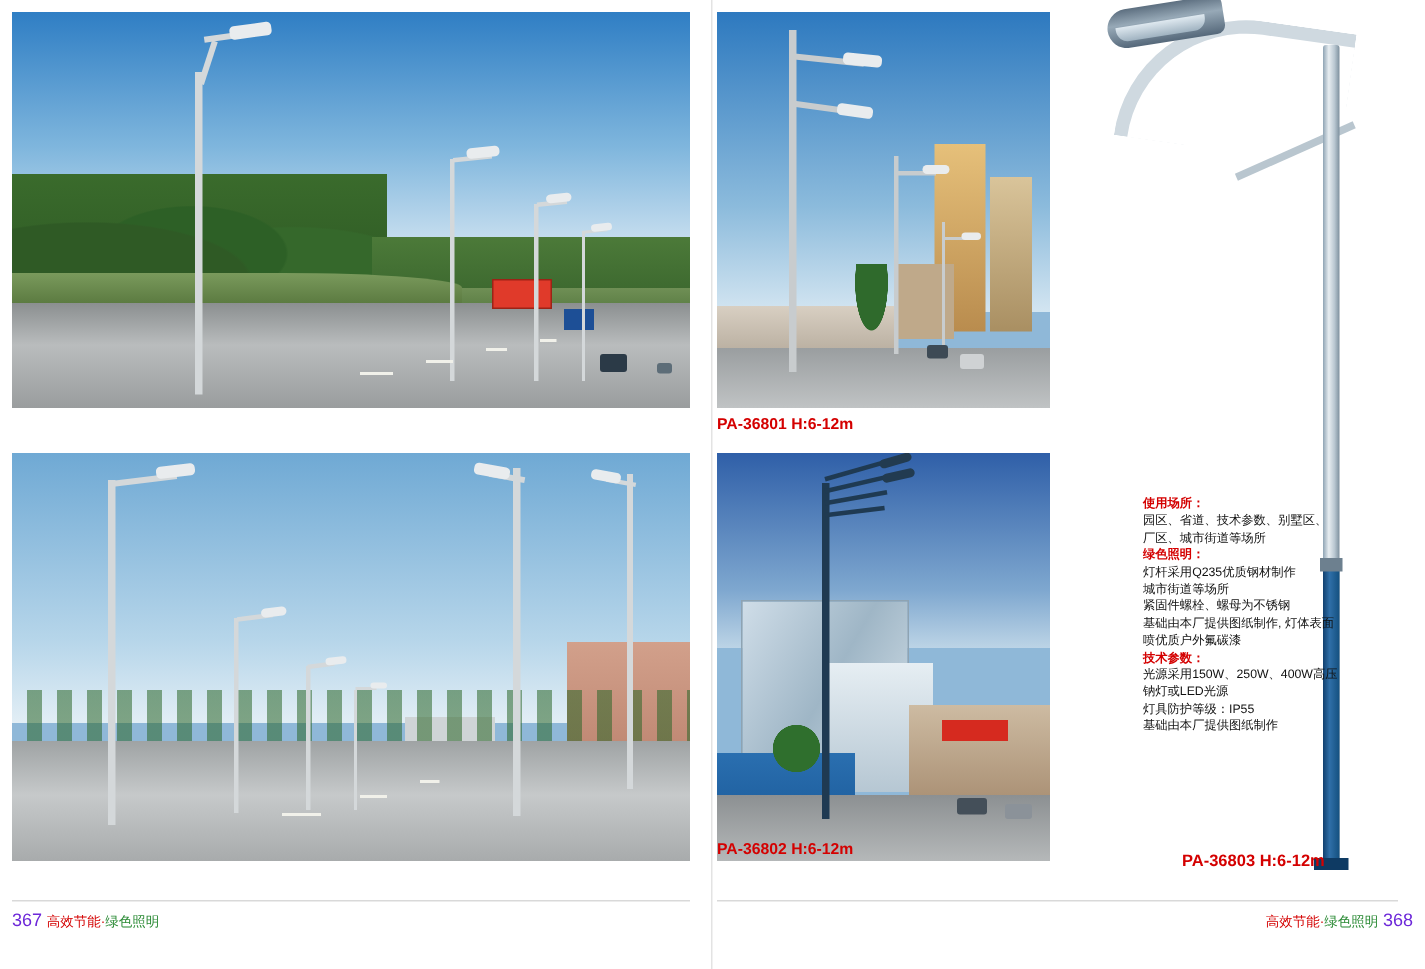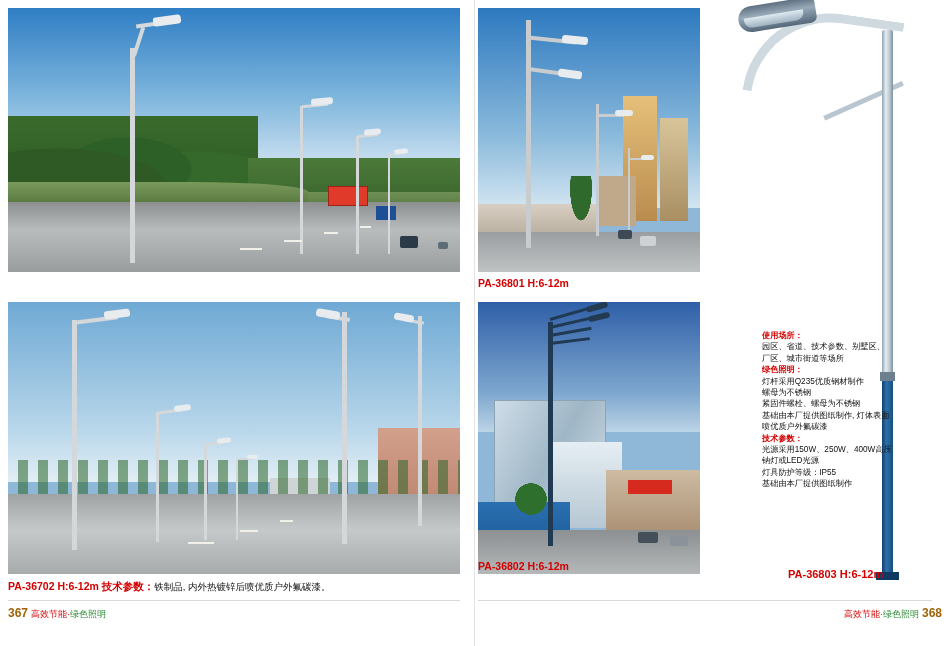--- a/index.html
+++ b/index.html
@@ -253,21 +253,21 @@
     font-size: 11px; font-weight: bold; color: #d40000;
   }
 
   
   .footrule {
     position: absolute; height: 1px; background: #d9d9d9;
   }
   .folio {
     position: absolute; font-size: 11px; color: #444;
   }
-  .folionum { font-weight: bold; color: #a16207; font-size: 12px; }
+  .folionum { font-weight: normal; color: #6d28d9; font-size: 12px; }
   .footred { color: #d40000; font-size: 9px; }
   .footgreen { color: #2a8a34; font-size: 9px; }
   .spine {
     position: absolute; left: 474px; top: 0; width: 1px; height: 646px;
     background: #e3e3e3;
   }
 </style>
 </head>
 <body>
 
@@ -374,25 +374,20 @@
 
     <div class="pole" style="left:410px;top:14px;width:4px;height:210px;"></div>
     <div class="arm" style="left:396px;top:18px;width:20px;height:3px;transform:rotate(10deg);"></div>
     <div class="lamp" style="left:386px;top:12px;width:20px;height:7px;transform:rotate(10deg);"></div>
 
     <div class="dash" style="left:180px;bottom:30px;width:26px;"></div>
     <div class="dash" style="left:232px;bottom:42px;width:18px;"></div>
     <div class="dash" style="left:272px;bottom:52px;width:13px;"></div>
   </div>
 
-  <div class="cap" style="left:8px; top:580px;">
-    <span>PA-36702</span>
-    <span>H:6-12m</span>
-    <span class="tech">技术参数：</span><span class="techtxt">铁制品, 内外热镀锌后喷优质户外氟碳漆。</span>
-  </div>
 
   <div class="photo" id="ph4">
     <div class="sky"></div>
     <div class="glass"></div>
     <div class="glass2"></div>
     <div class="shops"></div>
     <div class="signred"></div>
     <div class="blue"></div>
     <div class="tree"></div>
     <div class="road"></div>
@@ -424,21 +419,21 @@
     <div class="head"></div>
     <div class="headlens"></div>
   </div>
 
   <div id="specs">
     <div class="hd">使用场所：</div>
     <div>园区、省道、技术参数、别墅区、</div>
     <div>厂区、城市街道等场所</div>
     <div class="hd">绿色照明：</div>
     <div>灯杆采用Q235优质钢材制作</div>
-    <div>螺母为不锈钢</div>
+    <div>城市街道等场所</div>
     <div>紧固件螺栓、螺母为不锈钢</div>
     <div>基础由本厂提供图纸制作, 灯体表面</div>
     <div>喷优质户外氟碳漆</div>
     <div class="hd">技术参数：</div>
     <div>光源采用150W、250W、400W高压</div>
     <div>钠灯或LED光源</div>
     <div>灯具防护等级：IP55</div>
     <div>基础由本厂提供图纸制作</div>
   </div>
 

